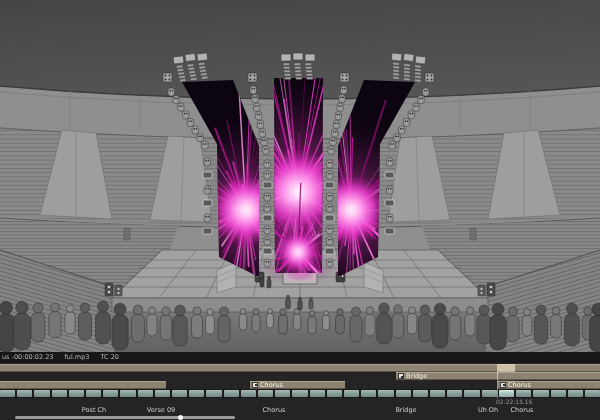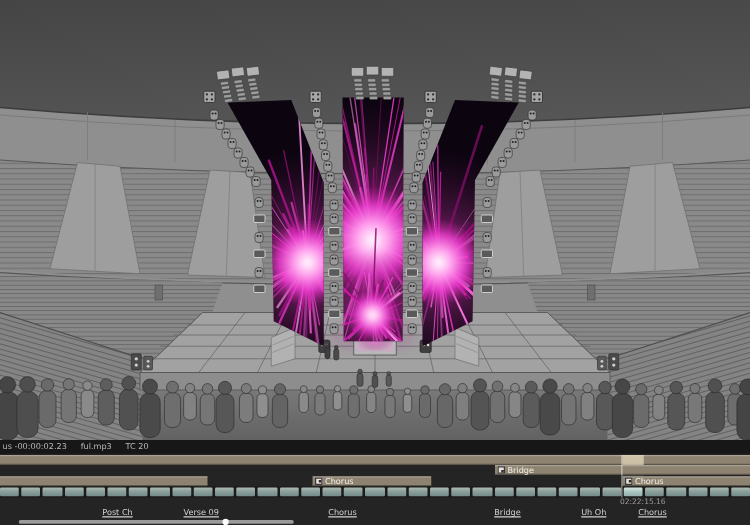--- a/index.html
+++ b/index.html
@@ -25,21 +25,21 @@
   .clip .cicon::after{content:"";position:absolute;left:1.5px;top:1.5px;width:2px;height:2px;background:#2c2c2c;}
   .hl-band{position:absolute;left:498px;top:11.5px;width:17px;height:8px;background:rgba(240,228,196,.65);}
   .hl-col{position:absolute;left:498px;top:20px;width:17px;height:25px;background:rgba(255,255,255,.10);}
   .cellrow{position:absolute;left:0;top:37px;width:600px;height:8.5px;background:#1b1b1b;
            display:flex;gap:2px;padding:0.5px 0;box-sizing:border-box;}
   .cell{flex:1 1 auto;background:linear-gradient(#b0bcb7,#84999493 45%,#74898a);
         background:linear-gradient(#aebbb6 0%,#8aA09b 45%,#758a8b 100%);border-radius:1px;}
   .playhead{position:absolute;left:497px;top:11.5px;width:1px;height:34px;background:rgba(255,255,255,.5);}
   .tc-label{position:absolute;left:496px;top:46px;color:#9b9b9b;font-size:6px;}
   .sections{position:absolute;left:0;top:53px;width:600px;height:10px;}
-  .sections span{position:absolute;transform:translateX(-50%);color:#cfcfcf;font-size:6.5px;line-height:10px;white-space:nowrap;text-decoration:underline;}
+  .sections span{position:absolute;transform:translateX(-50%);color:#cfcfcf;font-size:6.5px;line-height:10px;white-space:nowrap;}
   .scrollbar{position:absolute;left:15px;top:63.5px;width:220px;height:3.5px;border-radius:2px;background:#9b9b9b;}
   .scroll-dot{position:absolute;left:178px;top:62.5px;width:5px;height:5px;border-radius:50%;background:#fdfdfd;}
 </style>
 </head>
 <body>
 
 <div class="app">
 
   <div class="viewport">
     <svg width="600" height="352" viewBox="0 0 600 352">
@@ -1053,20 +1053,20 @@
       </div>
 
     <div class="playhead"></div>
     <div class="tc-label">02:22:15.16</div>
 
     <div class="sections">
       <span style="left:94px">Post Ch</span>
       <span style="left:161px">Verse 09</span>
       <span style="left:274px">Chorus</span>
       <span style="left:406px">Bridge</span>
-      <span style="left:475px">Uh Oh</span>
+      <span style="left:488px">Uh Oh</span>
       <span style="left:522px">Chorus</span>
     </div>
 
     <div class="scrollbar"></div>
     <div class="scroll-dot"></div>
   </div>
 </div>
 
 </body></html>

